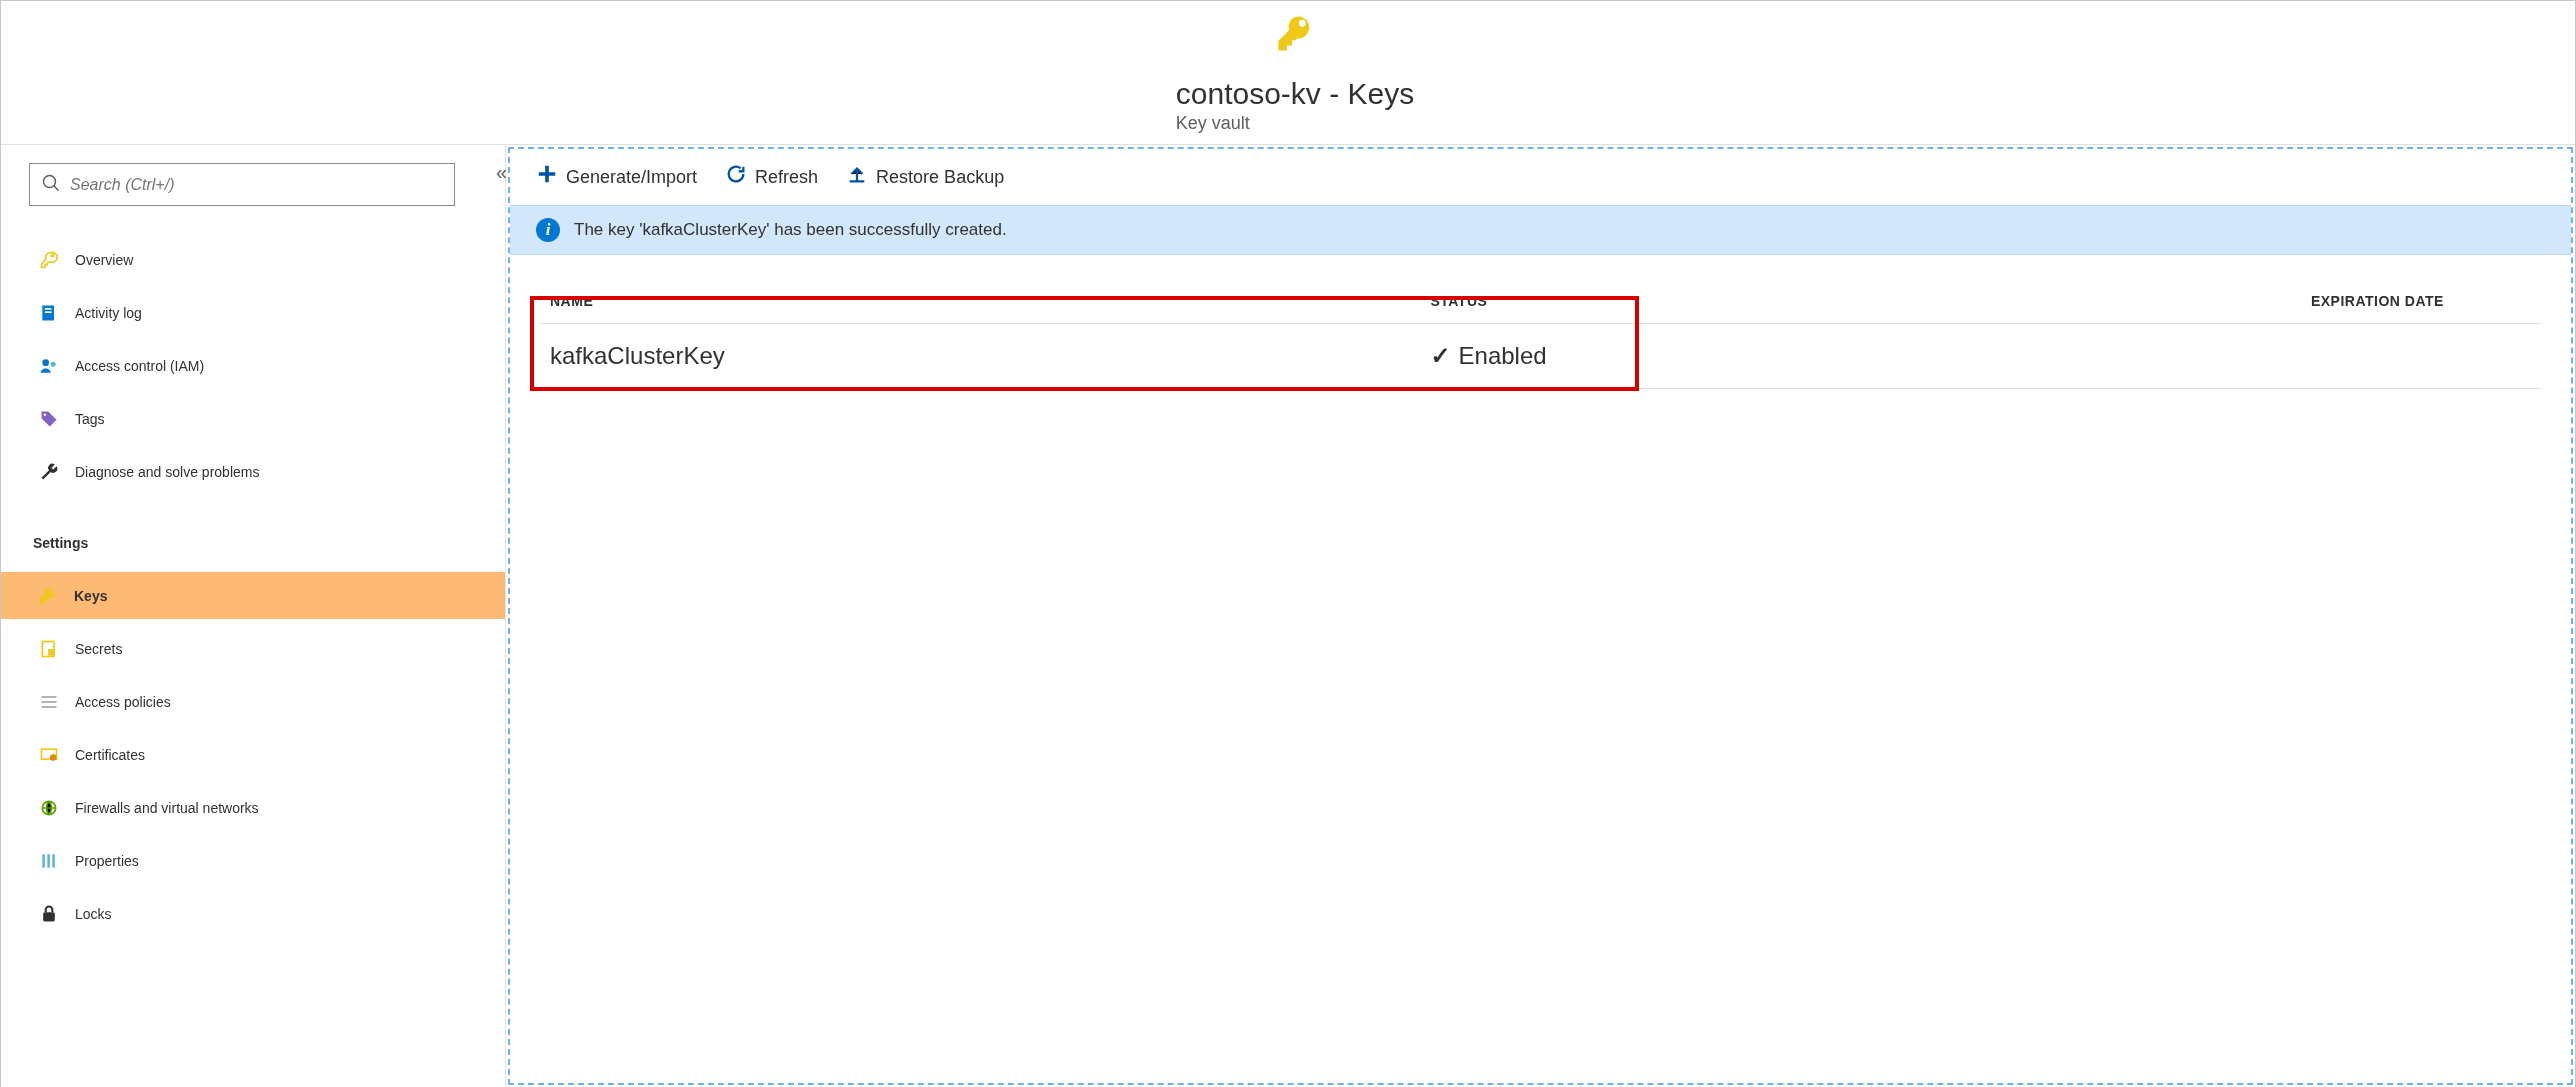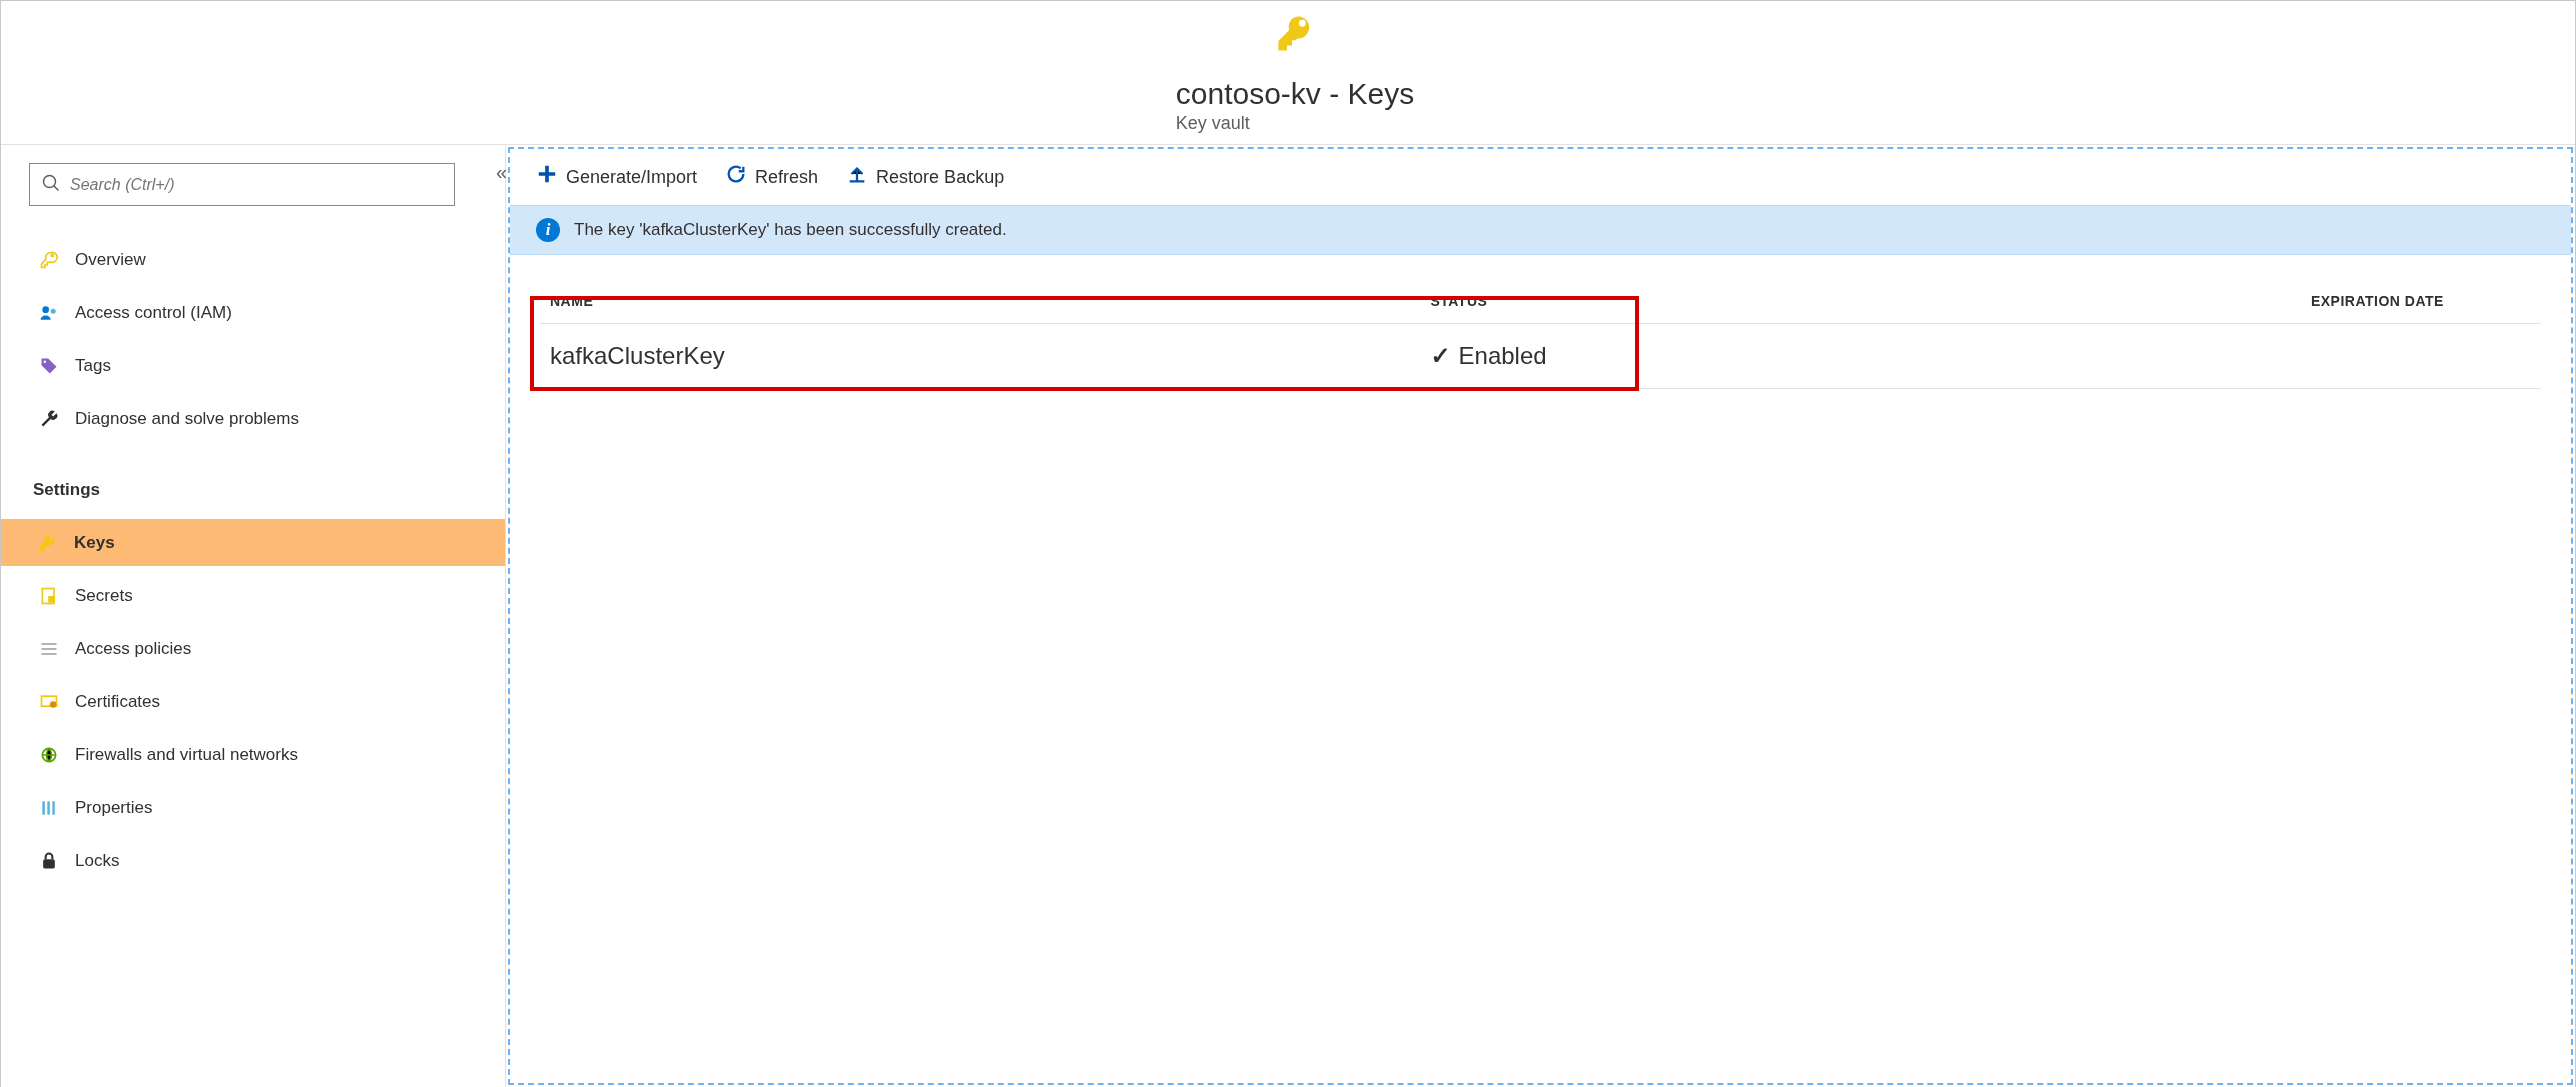--- a/index.html
+++ b/index.html
@@ -75,21 +75,21 @@
     background: transparent;
   }
   .search-wrap .search-icon { color: #605e5c; margin-right: 10px; }
   .nav-item, .nav-heading {
     display: flex;
     align-items: center;
     gap: 14px;
     height: 47px;
     padding-left: 8px;
     padding-right: 10px;
-    font-size: 17px;
+    font-size: 14px;
     color: #323130;
     cursor: pointer;
   }
   .nav-item .icon { width: 24px; display: flex; align-items: center; justify-content: center; }
   .nav-item.active {
     background: #fdba74;
     margin-left: -28px;
     padding-left: 35px;
     margin-right: -20px;
     padding-right: 20px;
@@ -199,20 +199,30 @@
         <input type="text" placeholder="Search (Ctrl+/)" style="">
       </div>
 
       <div class="nav-item">
         <span class="icon">
             <svg width="20" height="20" viewBox="0 0 24 24">
               <path fill="none" stroke="#f0c818" stroke-width="2" d="M14 3a6 6 0 0 0-5.65 8L3 17v4h4v-3h3v-3h2l1-1A6 6 0 1 0 14 3zm2 5a1.5 1.5 0 1 1 1.5-1.5A1.5 1.5 0 0 1 16 8z"></path>
             </svg>
           </span>
         <span>Overview</span>
+      </div>
+      <div class="nav-item">
+        <span class="icon">
+            <svg width="20" height="20" viewBox="0 0 24 24">
+              <rect x="4" y="3" width="14" height="18" rx="1" fill="#0078d4"></rect>
+              <rect x="7" y="6" width="8" height="2" fill="#fff"></rect>
+              <rect x="7" y="10" width="8" height="2" fill="#fff"></rect>
+            </svg>
+          </span>
+        <span>Activity log</span>
       </div>
       <div class="nav-item">
         <span class="icon">
             <svg width="20" height="20" viewBox="0 0 24 24">
               <circle cx="8" cy="8" r="4" fill="#0078d4"></circle>
               <path fill="#0078d4" d="M2 20c0-3 3-5 6-5s6 2 6 5"></path>
               <circle cx="17" cy="10" r="3" fill="#59b4d9"></circle>
             </svg>
           </span>
         <span>Access control (IAM)</span>

